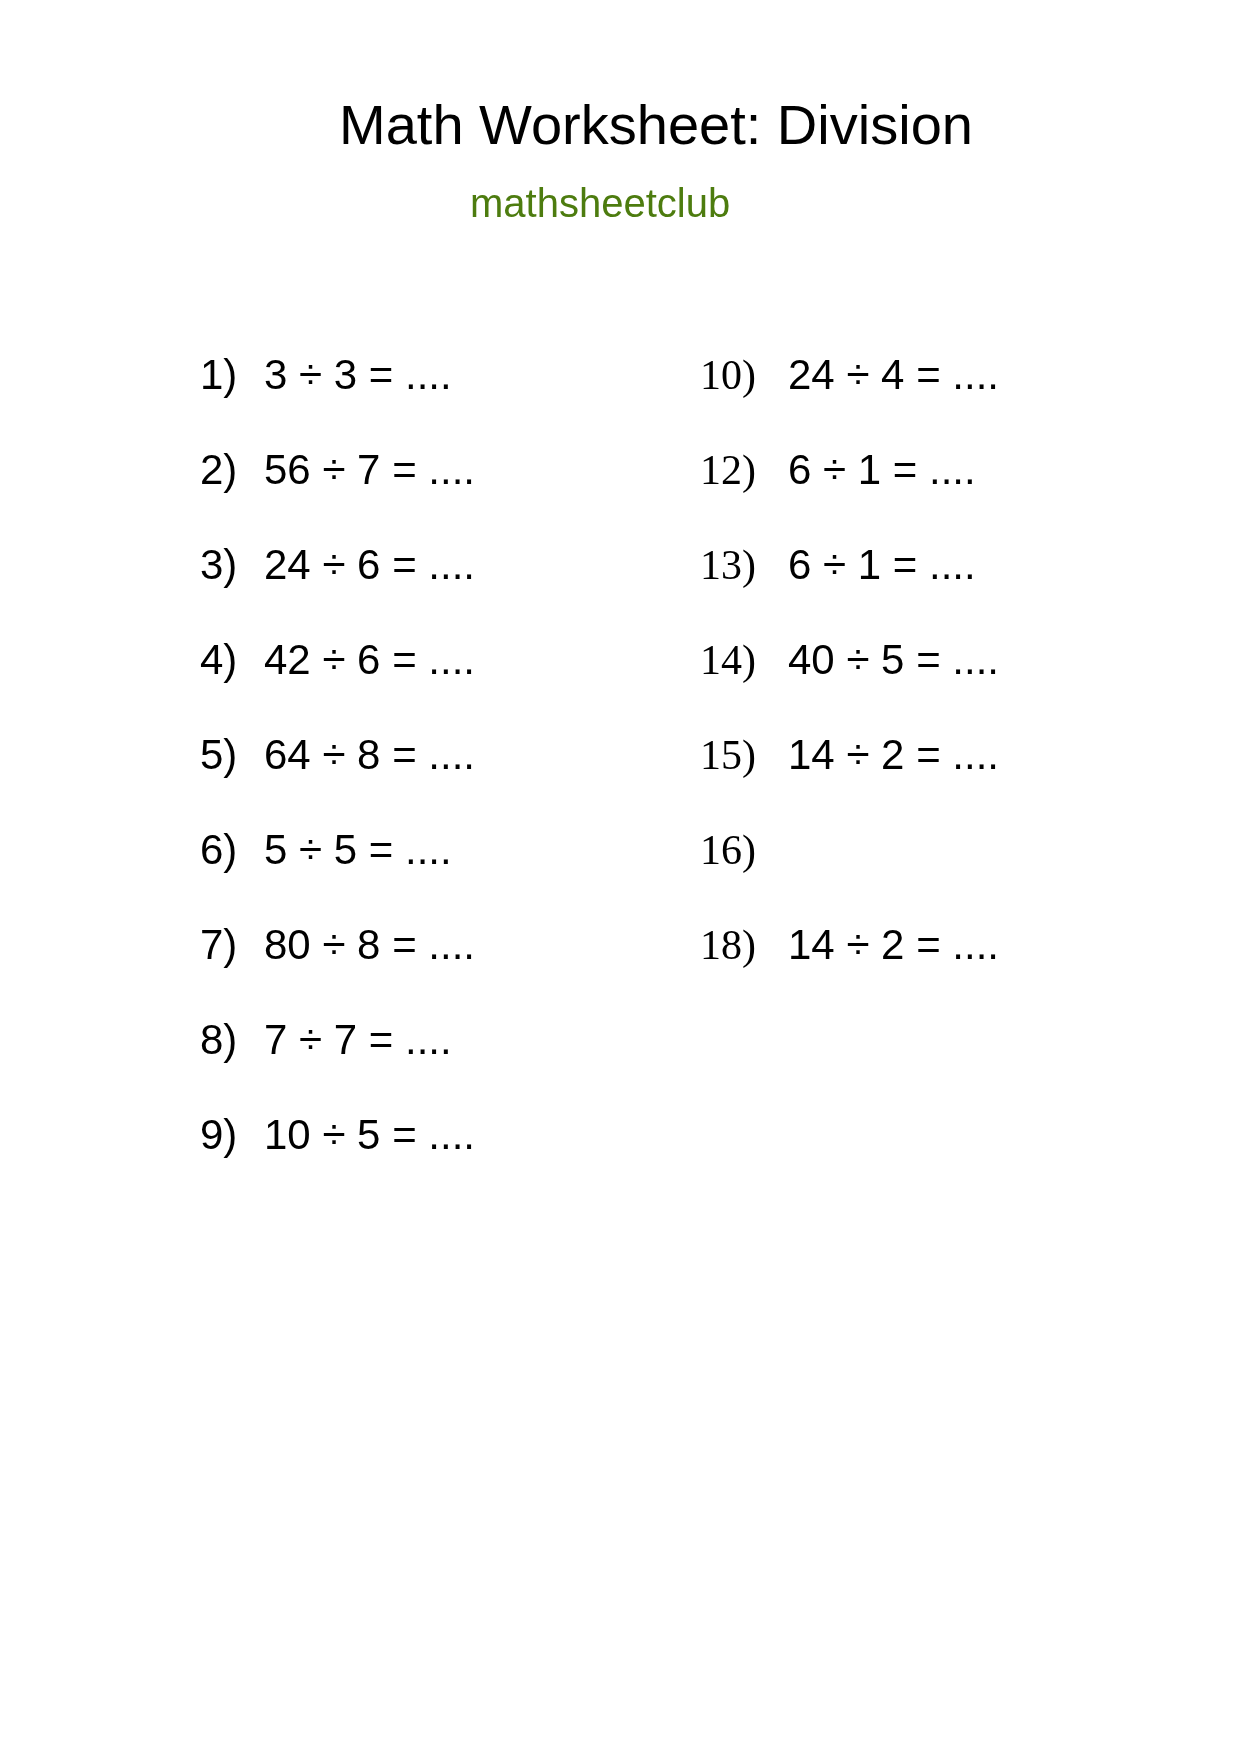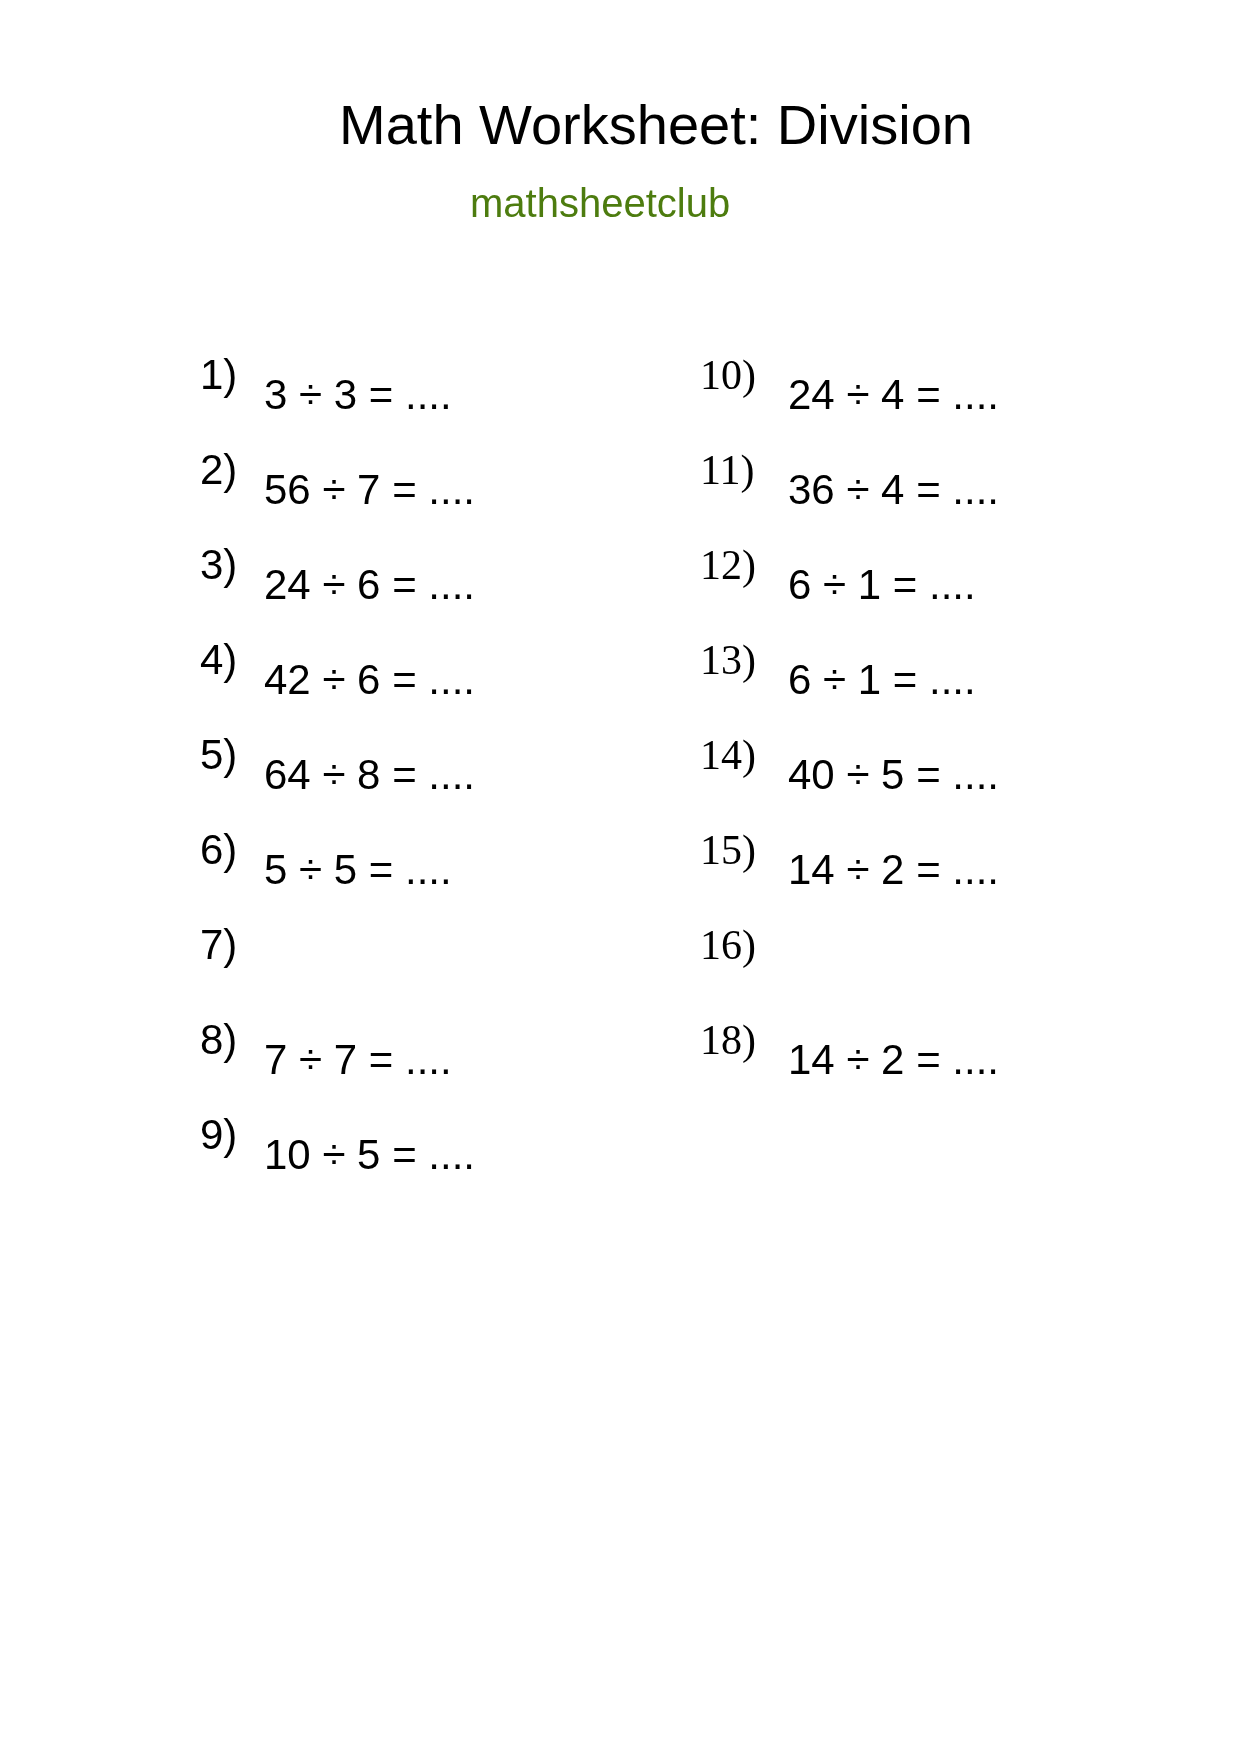--- a/index.html
+++ b/index.html
@@ -9,42 +9,41 @@
              font-size: 56px; line-height: 64px; padding-left: 72px; box-sizing: border-box; }
     .subtitle { position: absolute; left: 470px; top: 180px; font-size: 40px; line-height: 46px;
                 color: #4d7c0f; }
     .col { position: absolute; top: 350px; }
     .col.left { left: 200px; }
     .col.right { left: 700px; }
     .problem { height: 95px; font-size: 42px; line-height: 50px; white-space: pre; display: flex; }
     .num { display: inline-block; }
     .col.left .num { width: 64px; }
     .col.right .num { width: 88px; font-family: Liberation Serif, serif; }
-    .expr { display: inline-block; margin-top: 20px; }
+    .expr { display: inline-block; }
   </style>
 </head>
 <body>
 
 <div class="title">Math Worksheet: Division</div>
 <div class="subtitle">mathsheetclub</div>
 
 <div class="col left">
   <div class="problem"><span class="num">1)</span><span class="expr">3 ÷ 3 = ....</span></div>
   <div class="problem"><span class="num">2)</span><span class="expr">56 ÷ 7 = ....</span></div>
   <div class="problem"><span class="num">3)</span><span class="expr">24 ÷ 6 = ....</span></div>
   <div class="problem"><span class="num">4)</span><span class="expr">42 ÷ 6 = ....</span></div>
   <div class="problem"><span class="num">5)</span><span class="expr">64 ÷ 8 = ....</span></div>
   <div class="problem"><span class="num">6)</span><span class="expr">5 ÷ 5 = ....</span></div>
-  <div class="problem"><span class="num">7)</span></div>
+  <div class="problem"><span class="num">7)</span><span class="expr">80 ÷ 8 = ....</span></div>
   <div class="problem"><span class="num">8)</span><span class="expr">7 ÷ 7 = ....</span></div>
   <div class="problem"><span class="num">9)</span><span class="expr">10 ÷ 5 = ....</span></div>
 </div>
 
 <div class="col right">
   <div class="problem"><span class="num">10)</span><span class="expr">24 ÷ 4 = ....</span></div>
-  <div class="problem"><span class="num">11)</span><span class="expr">36 ÷ 4 = ....</span></div>
   <div class="problem"><span class="num">12)</span><span class="expr">6 ÷ 1 = ....</span></div>
   <div class="problem"><span class="num">13)</span><span class="expr">6 ÷ 1 = ....</span></div>
   <div class="problem"><span class="num">14)</span><span class="expr">40 ÷ 5 = ....</span></div>
   <div class="problem"><span class="num">15)</span><span class="expr">14 ÷ 2 = ....</span></div>
   <div class="problem"><span class="num">16)</span></div>
   <div class="problem"><span class="num">18)</span><span class="expr">14 ÷ 2 = ....</span></div>
 </div>
 
 </body></html>

